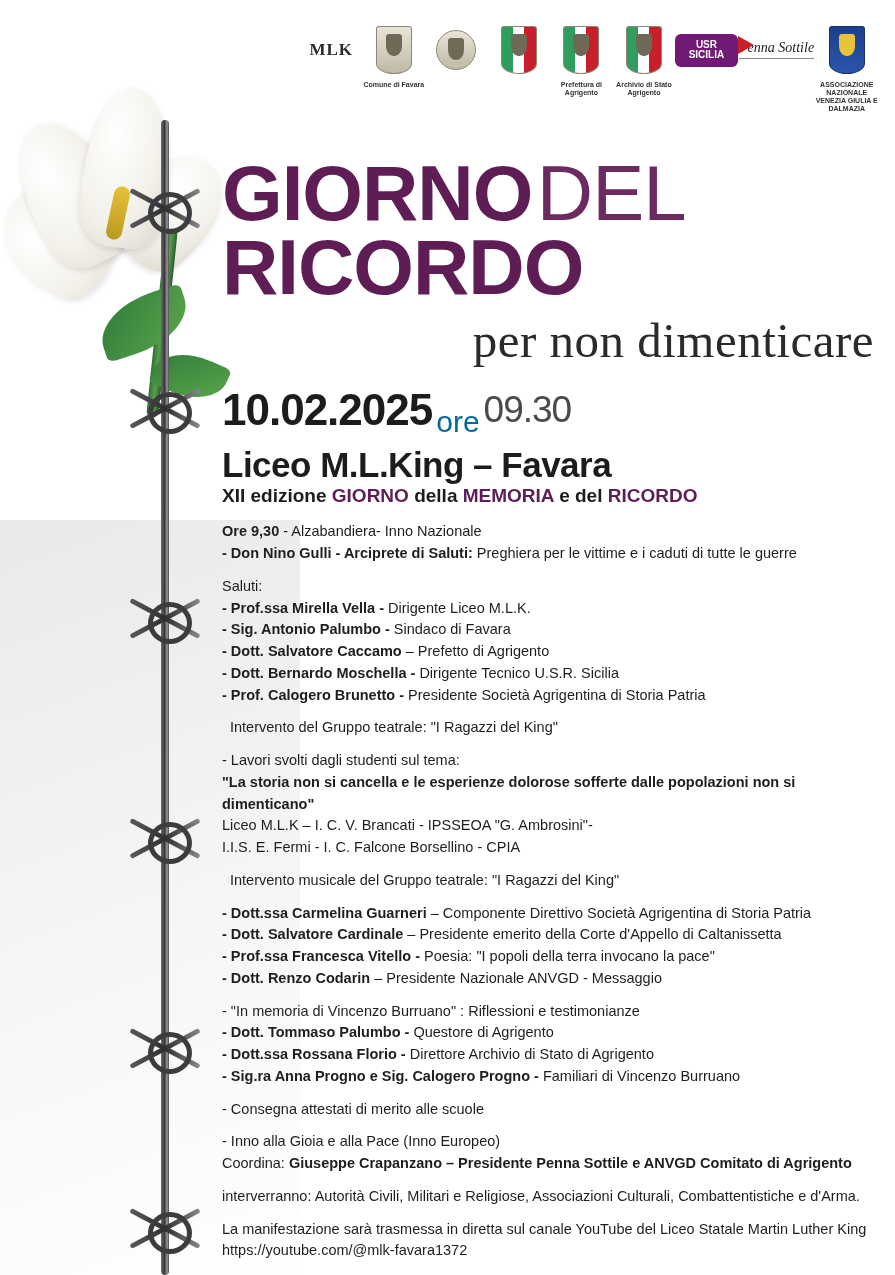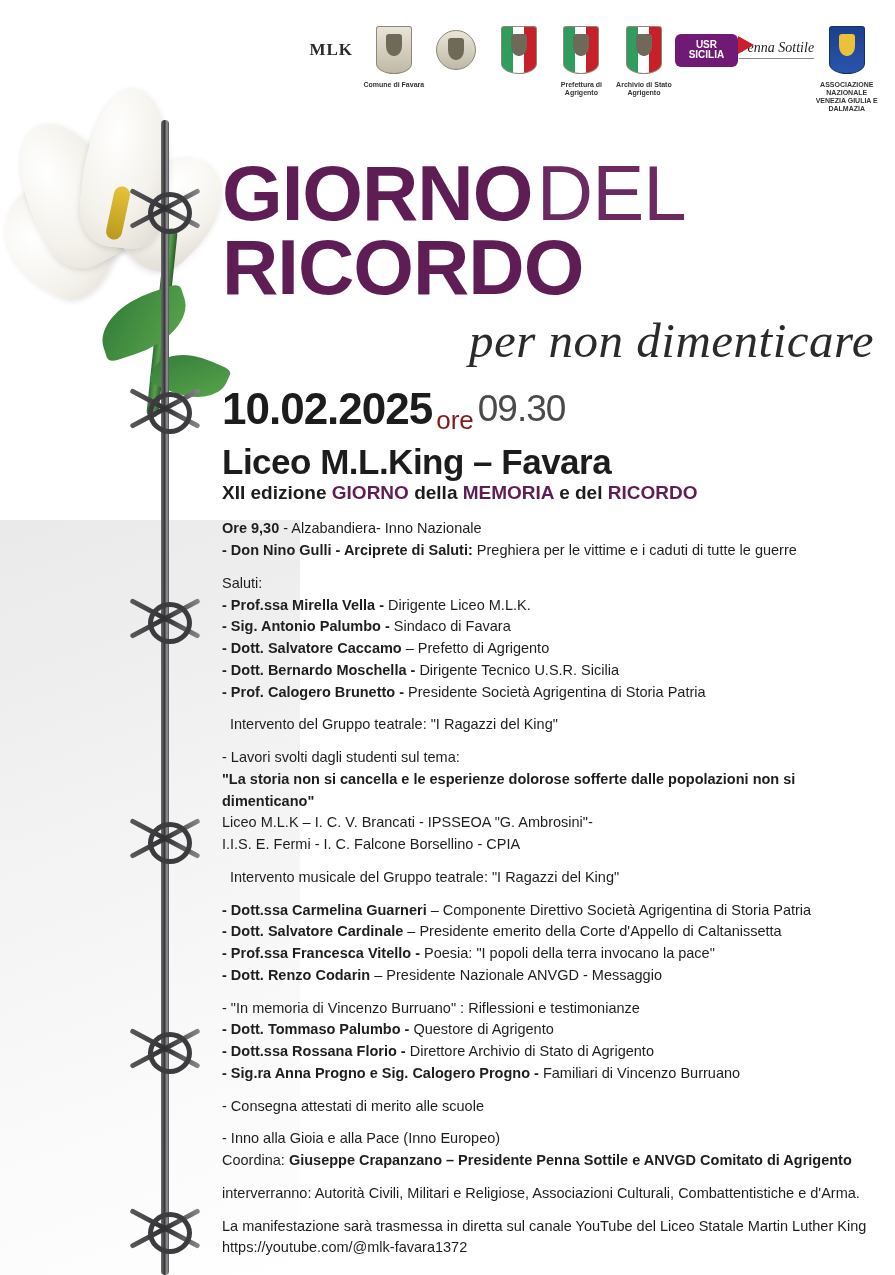--- a/index.html
+++ b/index.html
@@ -201,21 +201,20 @@
     font-weight: bold;
     font-size: 78px;
     letter-spacing: -1px;
     color: #5f1d55;
   }
   .t-word.light { font-weight: normal; color: #6b2a60; }
   .t-line2 { margin-top: 4px; }
 
   .script {
     font-family: "Liberation Serif", serif;
-    font-style: italic;
     font-size: 49px;
     color: #2a2a2a;
     text-align: right;
     margin-top: 10px;
     padding-right: 8px;
     letter-spacing: .5px;
   }
 
   .datebar {
     margin-top: 12px;
@@ -223,21 +222,21 @@
     align-items: center;
     gap: 4px;
   }
   .date {
     font-family: "Liberation Sans", sans-serif;
     font-weight: bold;
     font-size: 44px;
     color: #1c1c1c;
     letter-spacing: -1px;
   }
-  .ore-lbl { font-size: 26px; color: #7f1d1d; margin-top: 24px; }
+  .ore-lbl { font-size: 30px; color: #0369a1; margin-top: 24px; }
   .ore-val { font-size: 37px; color: #4a4a4a; letter-spacing: -1px; }
 
   .venue {
     font-weight: bold;
     font-size: 35px;
     color: #1c1c1c;
     margin-top: 6px;
     letter-spacing: -.5px;
   }
 

